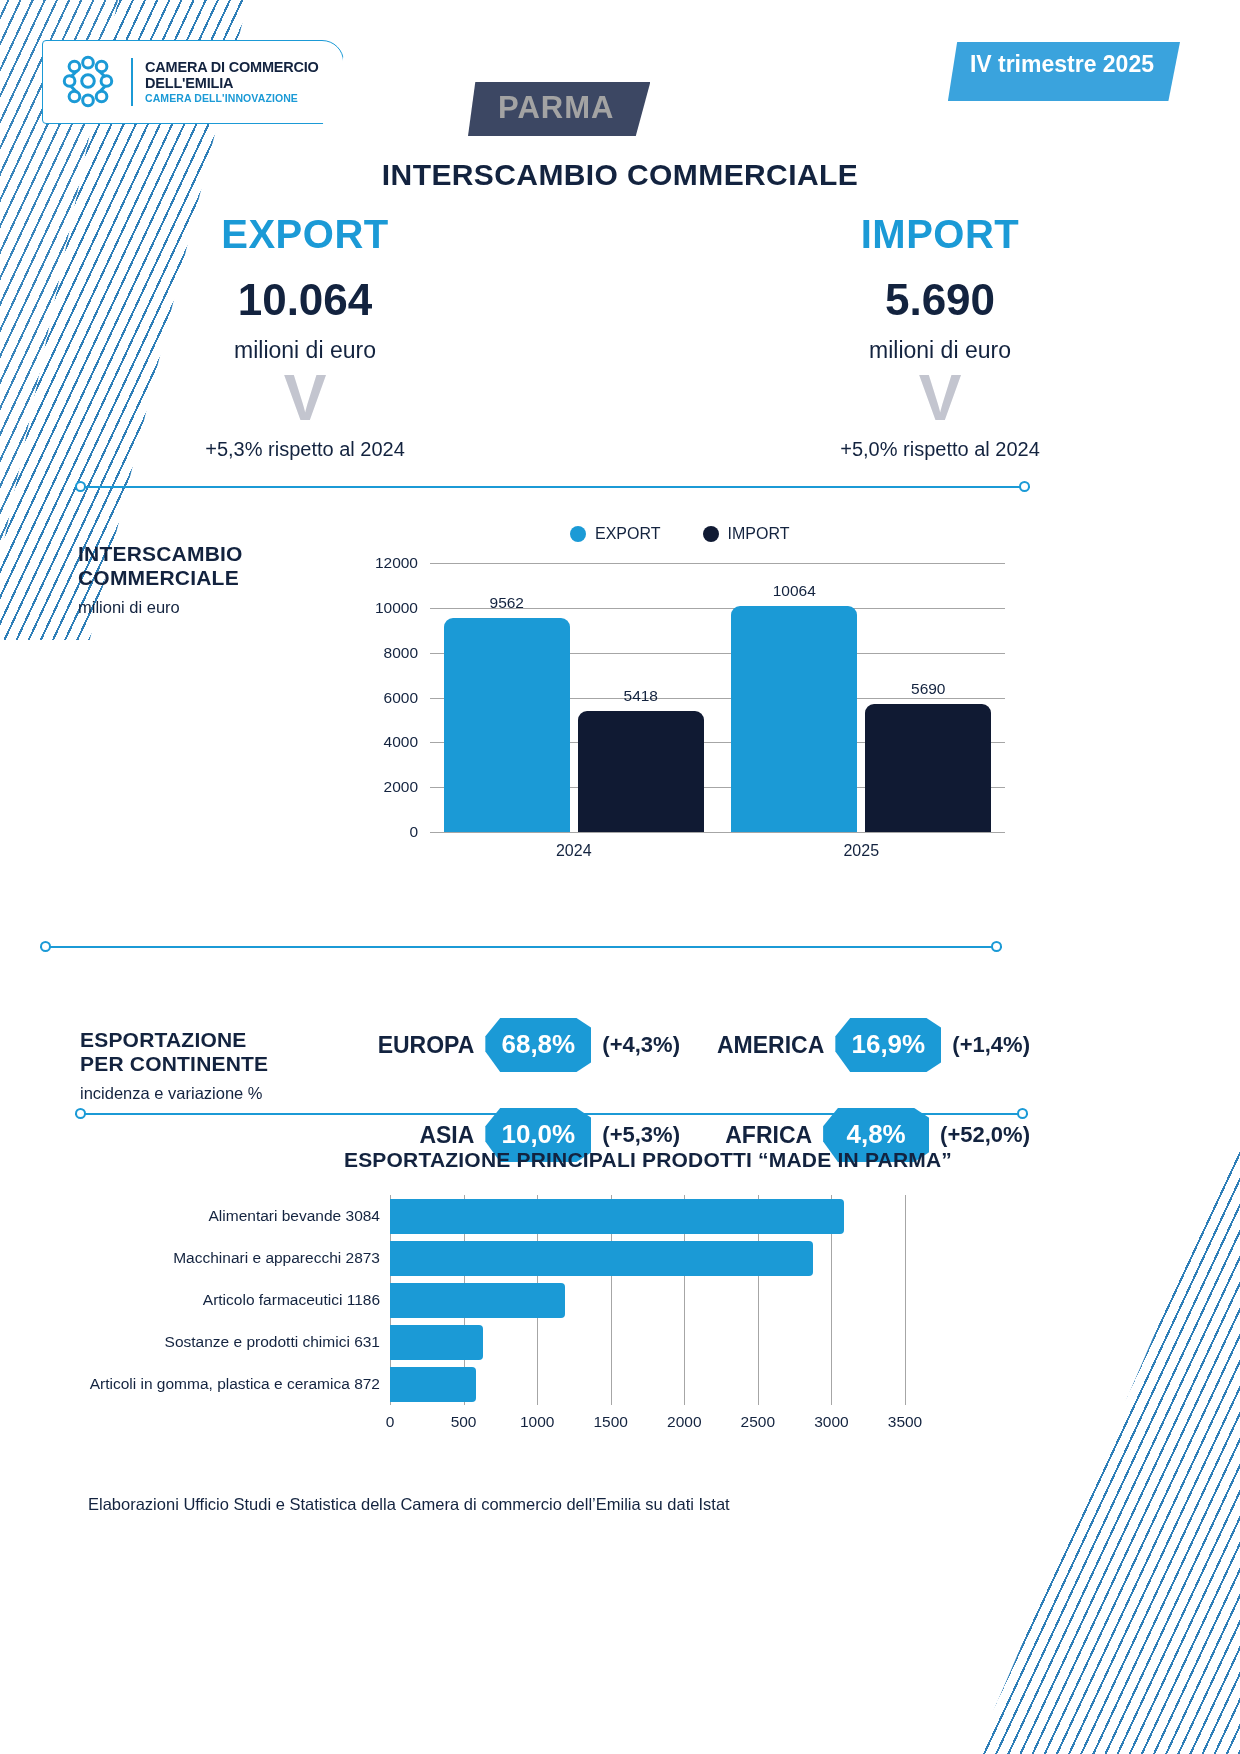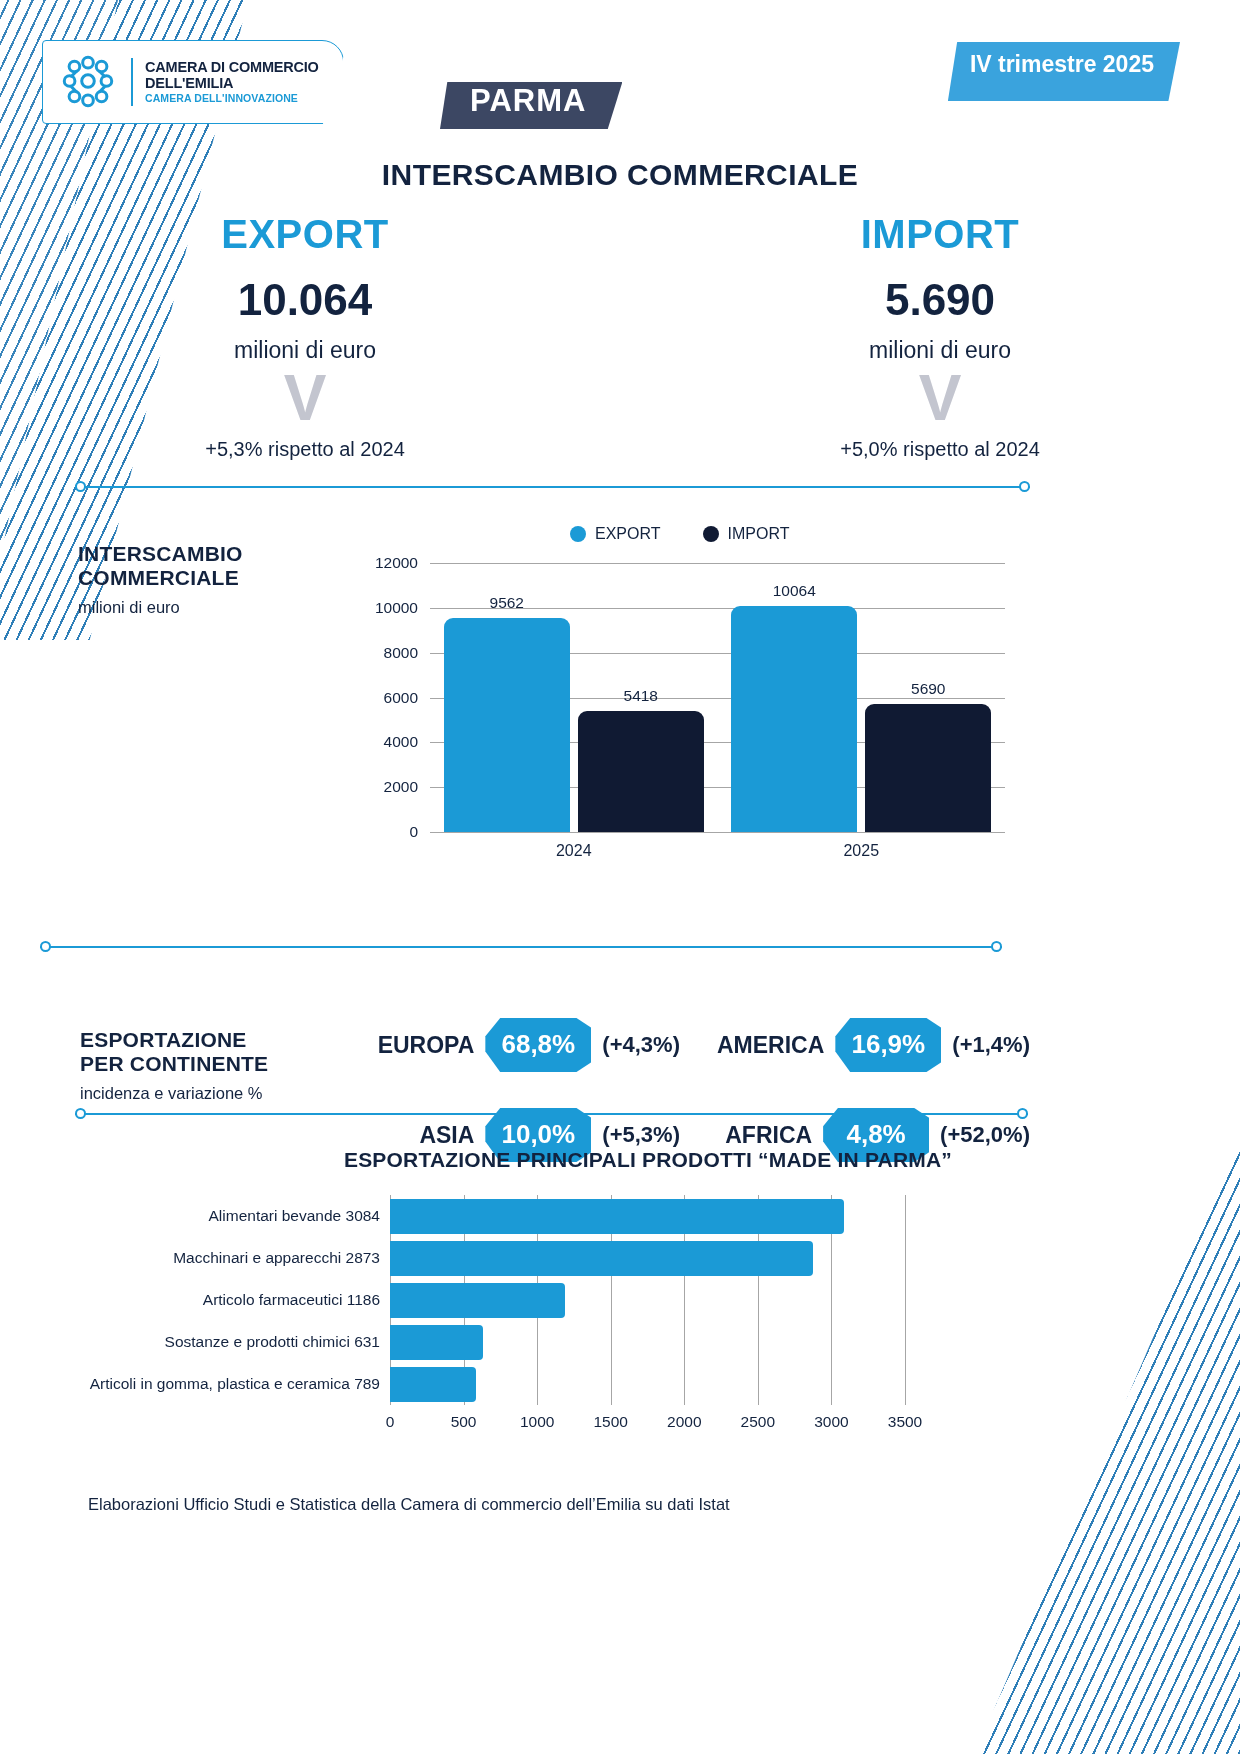--- a/index.html
+++ b/index.html
@@ -51,24 +51,24 @@
     clip-path:polygon(0 0, 100% 0, 100% 18%, 93% 100%, 0 100%);
   }
   .logo-mark{width:62px;height:62px;margin-left:14px;flex:none;}
   .logo-divider{width:2px;height:48px;background:#1b9ad6;margin:0 12px;flex:none;}
   .logo-text{line-height:1.12;}
   .logo-l1,.logo-l2{font-size:14.5px;font-weight:bold;letter-spacing:-.2px;color:#13233f;}
   .logo-l3{font-size:10.5px;font-weight:bold;color:#1b9ad6;letter-spacing:.1px;margin-top:2px;}
 
   
   .tag-city{
-    position:absolute;left:440px;top:82px;
-    background:#3c4763;color:#ffffff;
+    position:absolute;left:468px;top:82px;
+    background:#3c4763;color:#a3a3a3;
     font-size:31px;font-weight:bold;letter-spacing:1px;
-    padding:1px 36px 10px 30px;
+    padding:8px 36px 10px 30px;
     -webkit-clip-path:polygon(4% 0, 100% 0, 92% 100%, 0 100%);
     clip-path:polygon(4% 0, 100% 0, 92% 100%, 0 100%);
   }
   .tag-quarter{
     position:absolute;right:60px;top:42px;
     background:#3aa3dd;color:#fff;
     font-size:23px;font-weight:bold;
     padding:9px 26px 23px 22px;
     -webkit-clip-path:polygon(4% 0, 100% 0, 95% 100%, 0 100%);
     clip-path:polygon(4% 0, 100% 0, 95% 100%, 0 100%);
@@ -322,17 +322,17 @@
       <div class="xtick" style="left: 515px;">3500</div>
       <div class="hbar" style="top: 3.5px; width: 453.789px; height: 35px; background: rgb(27, 154, 214);"></div>
       <div class="hlabel" style="top: 21px;">Alimentari bevande 3084</div>
       <div class="hbar" style="top: 45.5px; width: 422.741px; height: 35px; background: rgb(27, 154, 214);"></div>
       <div class="hlabel" style="top: 63px;">Macchinari e apparecchi 2873</div>
       <div class="hbar" style="top: 87.5px; width: 174.511px; height: 35px; background: rgb(27, 154, 214);"></div>
       <div class="hlabel" style="top: 105px;">Articolo farmaceutici 1186</div>
       <div class="hbar" style="top: 129.5px; width: 92.8471px; height: 35px; background: rgb(27, 154, 214);"></div>
       <div class="hlabel" style="top: 147px;">Sostanze e prodotti chimici 631</div>
       <div class="hbar" style="top: 171.5px; width: 86.2257px; height: 35px; background: rgb(27, 154, 214);"></div>
-      <div class="hlabel" style="top: 189px;">Articoli in gomma, plastica e ceramica 789</div>
+      <div class="hlabel" style="top: 189px;">Articoli in gomma, plastica e ceramica 872</div>
     </div>
 </div>
 
 <div class="footnote">Elaborazioni Ufficio Studi e Statistica della Camera di commercio dell’Emilia su dati Istat</div>
 
 </body></html>

